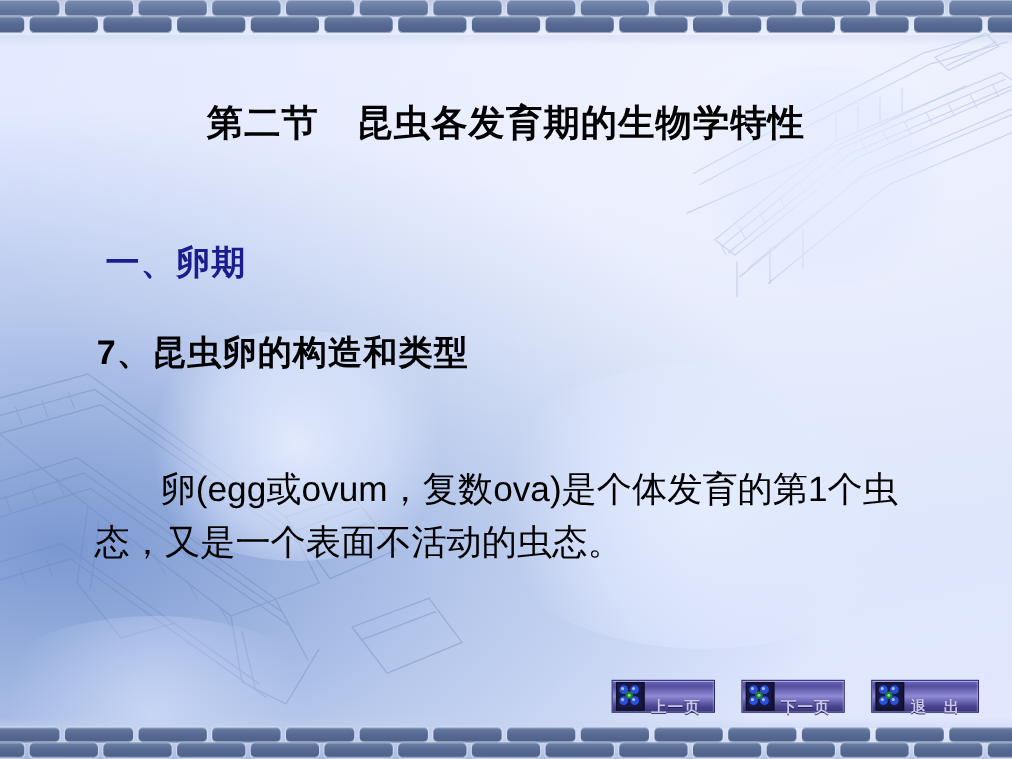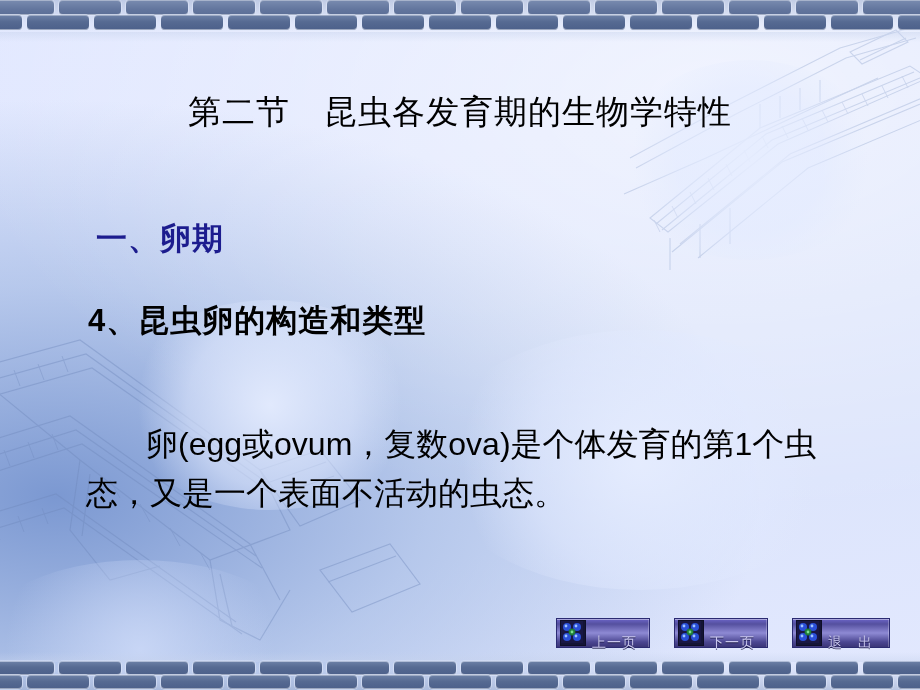--- a/index.html
+++ b/index.html
@@ -86,21 +86,21 @@
   .brickband.top .fade{bottom:-9px;background:linear-gradient(180deg,rgba(198,210,236,.45),rgba(221,229,253,0));}
   .brickband.bottom .fade{top:-9px;background:linear-gradient(0deg,rgba(198,210,236,.45),rgba(221,229,253,0));}
 
   
   .content{position:absolute;inset:0;z-index:5;}
 
   .slide-title{
     position:absolute;left:0;right:0;top:90px;
     text-align:center;
     font-size:33px;
-    font-weight:normal;
+    font-weight:bold;
     color:#000000;
     letter-spacing:1px;
     white-space:pre;
   }
 
   .section-head{
     position:absolute;left:96px;top:218px;
     font-size:31px;
     font-weight:bold;
     color:#1c1c8e;
@@ -150,21 +150,21 @@
     flex:0 0 auto;
     width:24px;height:24px;
     margin:1px 4px 1px 1px;
     background:#141436;
     border:1px solid #0e0e28;
     position:relative;
   }
   .navbtn .glyph svg{display:block;}
   .navbtn .lbl{
     font-size:14px;
-    font-weight:normal;
+    font-weight:bold;
     color:#c9c7ee;
     text-shadow:0 1px 0 rgba(20,20,60,.8);
     padding:0 10px 0 2px;
     white-space:pre;
     letter-spacing:1px;
     margin-top:20px;
   }
   .navbtn#btn-exit{min-width:92px;}
 </style>
 </head>
@@ -327,21 +327,21 @@
         <div class="brick"></div>
       </div>
     <div class="fade"></div>
   </div>
 
   <div class="content">
     <div class="slide-title">第二节　昆虫各发育期的生物学特性</div>
 
     <div class="section-head">一、卵期</div>
 
-    <div class="sub-head">4、昆虫卵的构造和类型</div>
+    <div class="sub-head">7、昆虫卵的构造和类型</div>
 
     <div class="body-para">卵(egg或ovum，复数ova)是个体发育的第1个虫态，又是一个表面不活动的虫态。</div>
   </div>
 
   <div class="navbar">
 
     <div class="navbtn" id="btn-prev">
       <span class="glyph">
         <svg width="22" height="22" viewBox="0 0 22 22" xmlns="http://www.w3.org/2000/svg">
           <rect x="0" y="0" width="22" height="22" fill="#191744"></rect>

